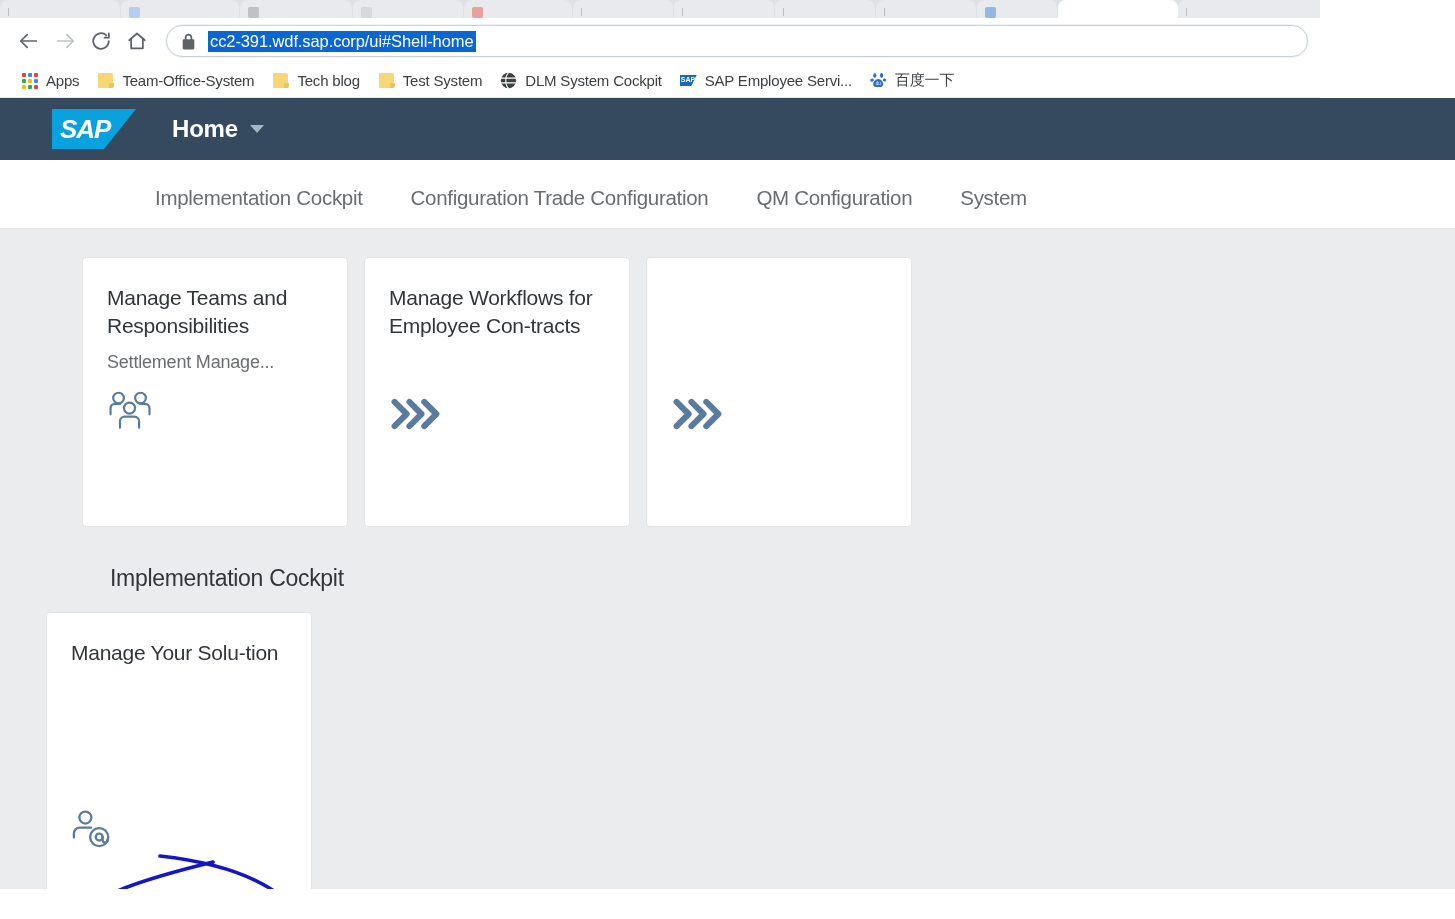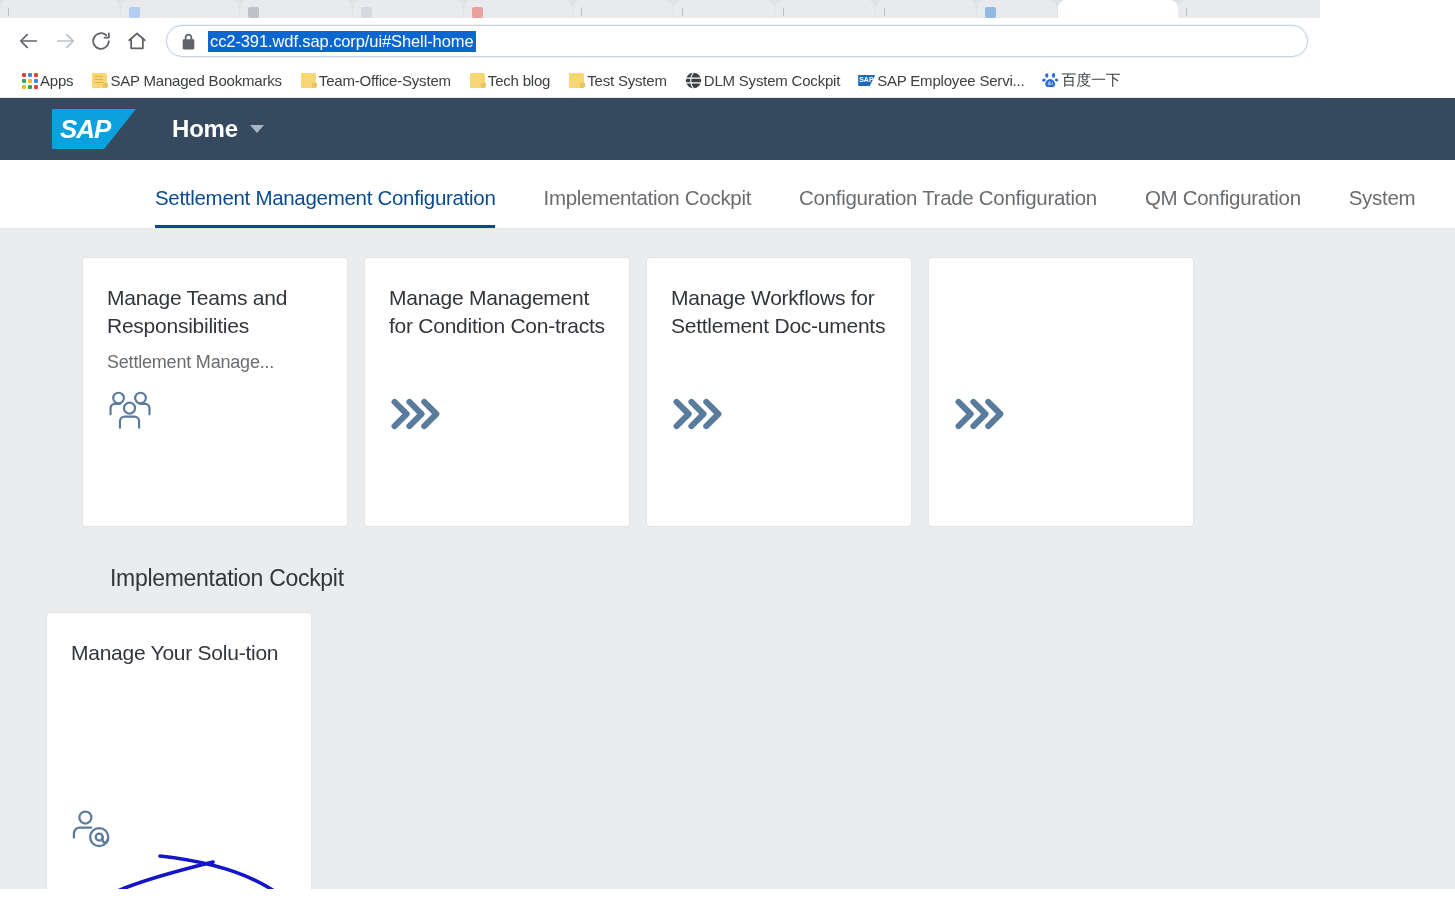--- a/index.html
+++ b/index.html
@@ -93,21 +93,21 @@
     border-bottom: 1px solid #e4e6e8;
     overflow: hidden;
     white-space: nowrap;
   }
   .bookmark {
     display: flex; align-items: center;
     height: 26px;
     padding: 0 9px;
     border-radius: 4px;
     flex: 0 0 auto;
-    gap: 2px;
+    gap: 8px;
   }
   .bookmark-label {
     font-size: 15px;
     color: #3c4043;
     letter-spacing: -0.2px;
     white-space: nowrap;
   }
   .bm-icon { width: 17px; height: 17px; flex: 0 0 auto; display:flex; align-items:center; justify-content:center;}
 
   
@@ -359,28 +359,20 @@
             <i style="background:#fbbc05"></i>
             <i style="background:#4285f4"></i>
           <i style="background:#fbbc05"></i>
             <i style="background:#34a853"></i>
             <i style="background:#ea4335"></i>
         </span>
       </span>
       <span class="bookmark-label">Apps</span>
     </div>
 
-    <div class="bookmark">
-      <span class="bm-icon">
-          <span class="folder">
-            <span class="lines"></span>
-          </span>
-        </span>
-      <span class="bookmark-label">SAP Managed Bookmarks</span>
-    </div>
 
     <div class="bookmark">
       <span class="bm-icon">
           <span class="folder"></span>
         </span>
       <span class="bookmark-label">Team-Office-System</span>
     </div>
 
     <div class="bookmark">
       <span class="bm-icon">
@@ -437,23 +429,20 @@
     <span class="shape"></span>
     <span class="word">SAP</span>
   </div>
   <div id="home-menu">
     <span id="home-title">Home</span>
     <span class="caret-down"></span>
   </div>
 </div>
 
 <div id="nav-tabs">
-  <div class="nav-tab active">
-    <span>Settlement Management Configuration</span>
-  </div>
   <div class="nav-tab">
     <span>Implementation Cockpit</span>
   </div>
   <div class="nav-tab">
     <span>Configuration Trade Configuration</span>
   </div>
   <div class="nav-tab">
     <span>QM Configuration</span>
   </div>
   <div class="nav-tab">
@@ -474,40 +463,30 @@
           <path d="M3.6 26.5v-6.3c0-2.6 2.1-4.7 4.7-4.7h5.4"></path>
           <circle cx="35" cy="9.5" r="5.6"></circle>
           <path d="M44.4 26.5v-6.3c0-2.6-2.1-4.7-4.7-4.7h-5.4"></path>
           <circle cx="23.5" cy="20" r="5.8"></circle>
           <path d="M13.5 40.5v-6.6c0-2.7 2.2-4.9 4.9-4.9h10.2c2.7 0 4.9 2.2 4.9 4.9v6.6"></path>
         </svg>
       </div>
     </div>
 
     <div class="tile">
-      <div class="tile-title">Manage Management for Condition Con-tracts</div>
+      <div class="tile-title">Manage Workflows for Employee Con-tracts</div>
       <div class="tile-icon chev">
         <svg width="52" height="38" viewBox="0 0 56 40" fill="none" stroke="#5a7b9c" stroke-width="6.5" stroke-linecap="round" stroke-linejoin="round">
           <polyline points="6,7 19,20 6,33"></polyline>
             <polyline points="22,7 35,20 22,33"></polyline>
             <polyline points="38,7 51,20 38,33"></polyline>
         </svg>
       </div>
     </div>
 
-    <div class="tile">
-      <div class="tile-title">Manage Workflows for Settlement Doc-uments</div>
-      <div class="tile-icon chev">
-        <svg width="52" height="38" viewBox="0 0 56 40" fill="none" stroke="#5a7b9c" stroke-width="6.5" stroke-linecap="round" stroke-linejoin="round">
-          <polyline points="6,7 19,20 6,33"></polyline>
-            <polyline points="22,7 35,20 22,33"></polyline>
-            <polyline points="38,7 51,20 38,33"></polyline>
-        </svg>
-      </div>
-    </div>
 
     <div class="tile">
       <div class="tile-icon chev">
         <svg width="52" height="38" viewBox="0 0 56 40" fill="none" stroke="#5a7b9c" stroke-width="6.5" stroke-linecap="round" stroke-linejoin="round">
           <polyline points="6,7 19,20 6,33"></polyline>
             <polyline points="22,7 35,20 22,33"></polyline>
             <polyline points="38,7 51,20 38,33"></polyline>
         </svg>
       </div>
     </div>

